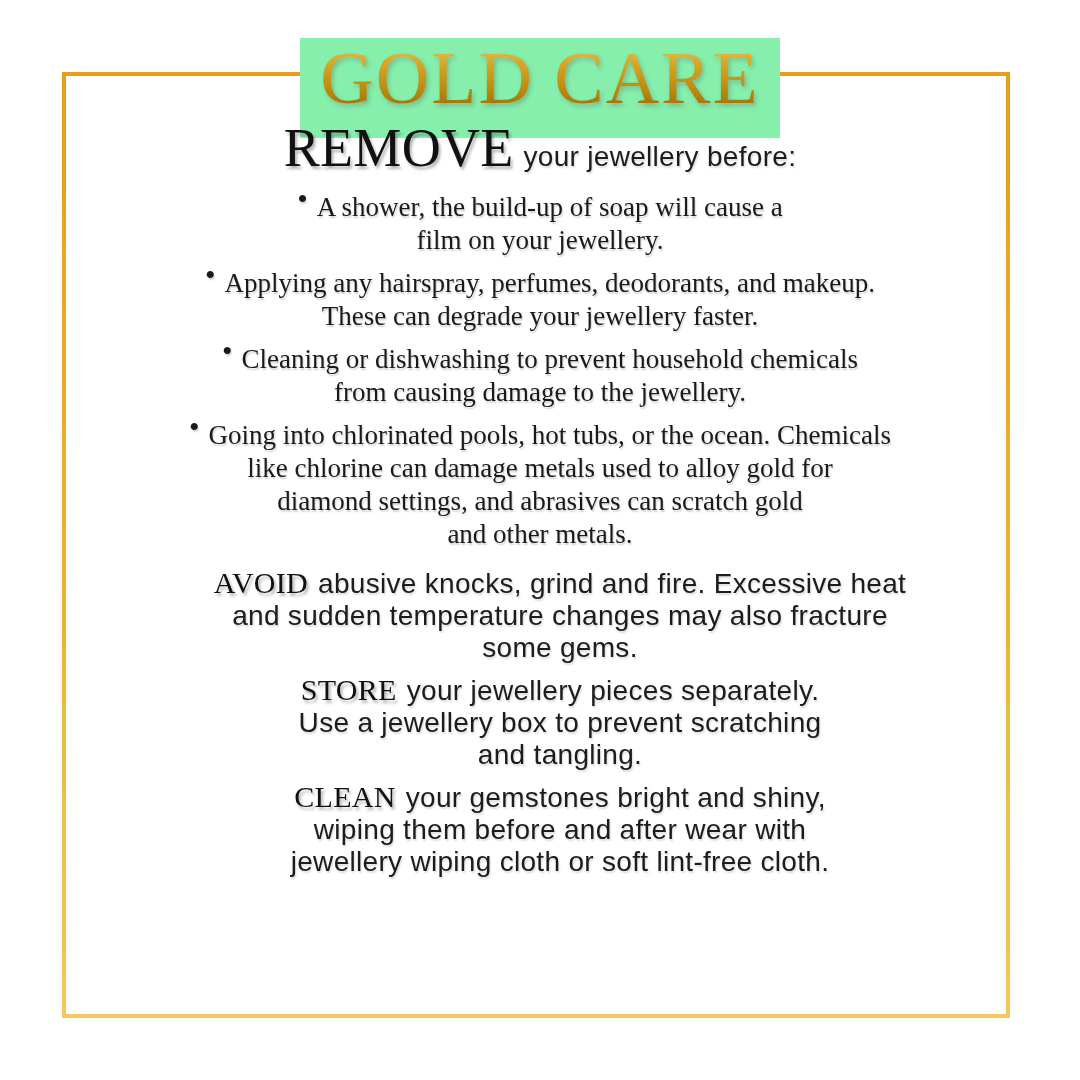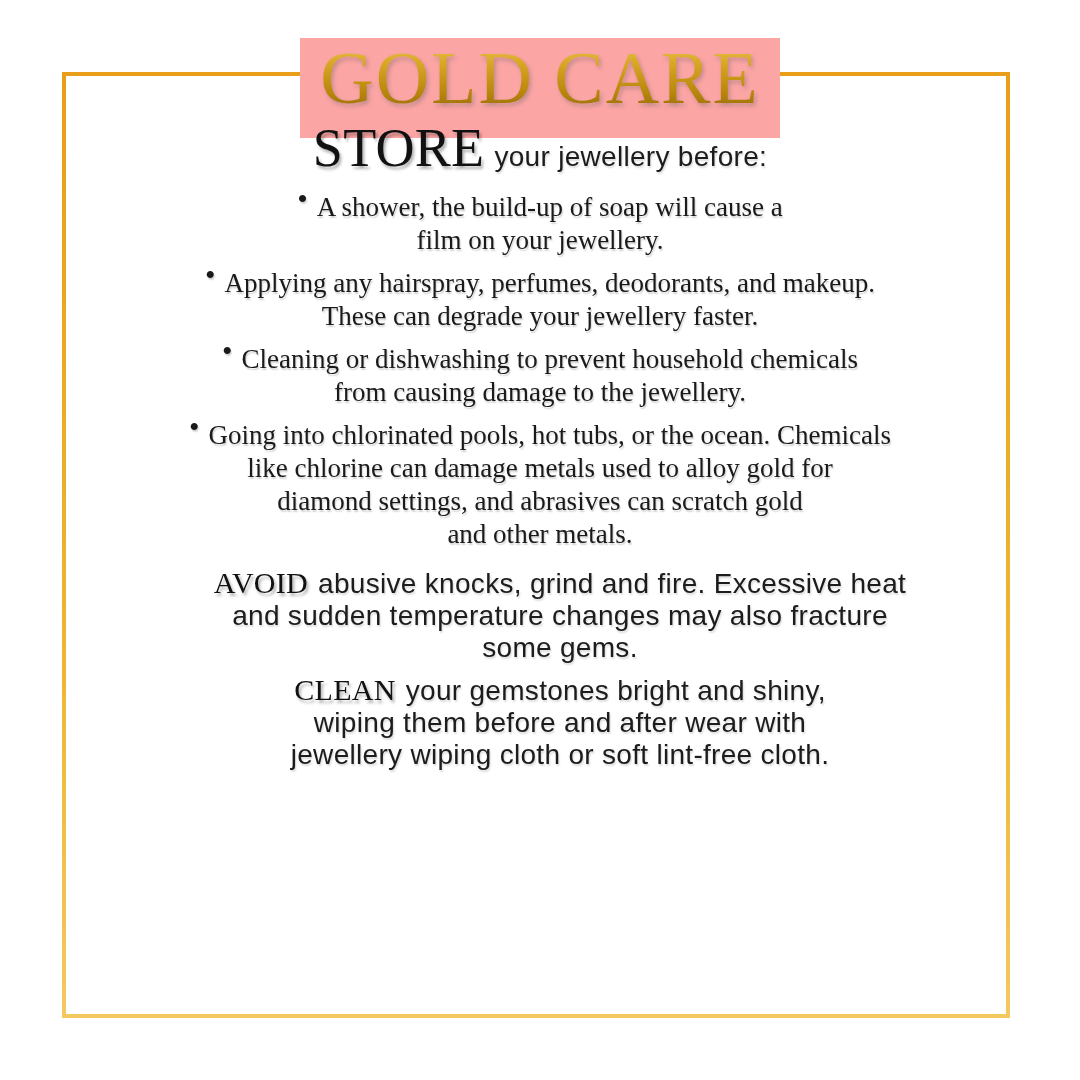--- a/index.html
+++ b/index.html
@@ -30,21 +30,21 @@
   .title-wrap {
     position: absolute;
     top: 38px;
     left: 0;
     right: 0;
     text-align: center;
     z-index: 2;
   }
   .title-bg {
     display: inline-block;
-    background: #fca5a5;
+    background: #86efac;
     padding: 0 20px;
     line-height: 80px;
   }
   .title-text {
     font-family: "Liberation Serif", serif;
     font-size: 74px;
     font-weight: normal;
     letter-spacing: 2px;
     background: linear-gradient(180deg, #eecb5c 0%, #d9a625 32%, #b8860b 68%, #8a630f 100%);
     -webkit-background-clip: text;
@@ -118,21 +118,21 @@
 
   <div class="title-wrap">
     <span class="title-bg">
       <span class="title-text">GOLD CARE</span>
     </span>
   </div>
 
   <div class="content">
 
     <p class="heading-remove">
-      <span class="kw">STORE</span><span>your jewellery before:</span>
+      <span class="kw">REMOVE</span><span>your jewellery before:</span>
     </p>
 
     <div class="bullets">
       <p class="bullet-item">
         <span class="bullet-marker">•</span><span>A shower, the build-up of soap will cause a<br>film on your jewellery.</span>
       </p>
       <p class="bullet-item">
         <span class="bullet-marker">•</span><span>Applying any hairspray, perfumes, deodorants, and makeup.<br>These can degrade your jewellery faster.</span>
       </p>
       <p class="bullet-item">
@@ -141,18 +141,21 @@
       <p class="bullet-item">
         <span class="bullet-marker">•</span><span>Going into chlorinated pools, hot tubs, or the ocean. Chemicals<br>like chlorine can damage metals used to alloy gold for<br>diamond settings, and abrasives can scratch gold<br>and other metals.</span>
       </p>
     </div>
 
     <div class="sections">
       <p class="care-section">
         <span class="kw">AVOID</span><span>abusive knocks, grind and fire. Excessive heat<br>and sudden temperature changes may also fracture<br>some gems.</span>
       </p>
       <p class="care-section">
+        <span class="kw">STORE</span><span>your jewellery pieces separately.<br>Use a jewellery box to prevent scratching<br>and tangling.</span>
+      </p>
+      <p class="care-section">
         <span class="kw">CLEAN</span><span>your gemstones bright and shiny,<br>wiping them before and after wear with<br>jewellery wiping cloth or soft lint-free cloth.</span>
       </p>
     </div>
 
   </div>
 </div>
 
 </body></html>

